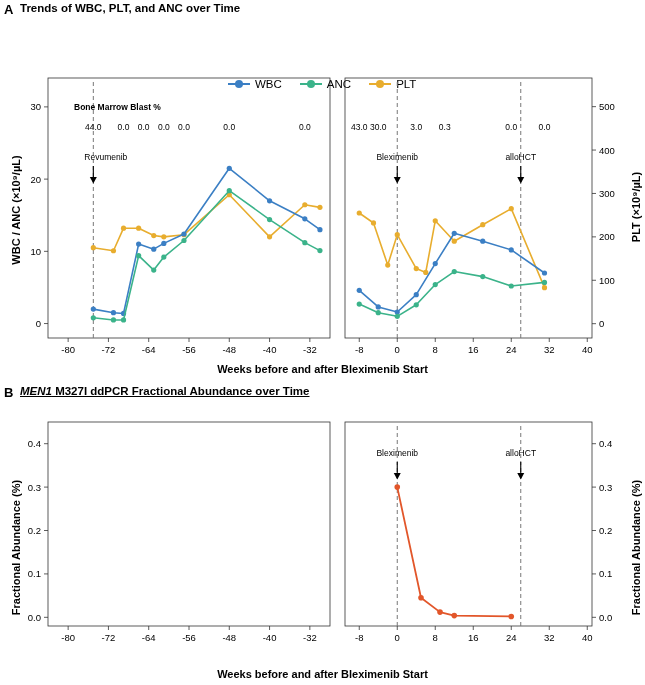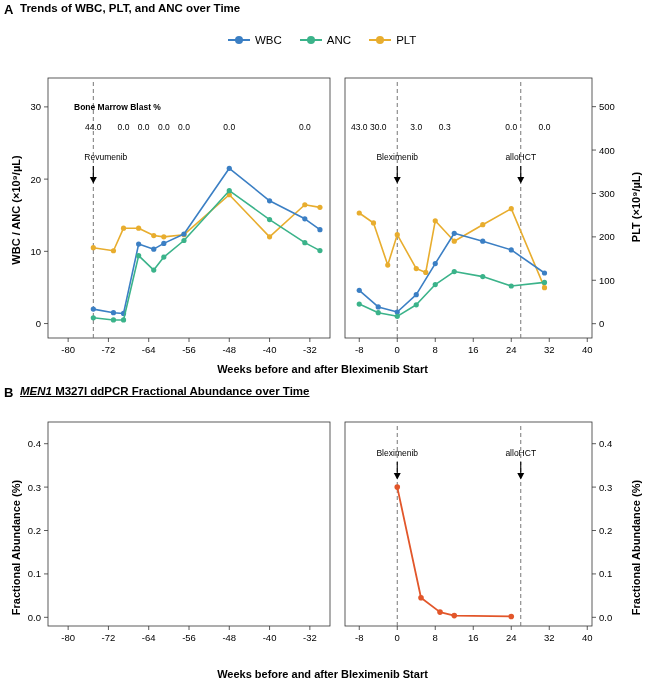--- a/index.html
+++ b/index.html
@@ -34,20 +34,21 @@
   .legend {
     position: absolute;
     display: flex;
     align-items: center;
     gap: 18px;
   }
   .legend-entry {
     display: flex;
     align-items: center;
     gap: 5px;
+    margin-top: 44px;
   }
   .legend-line {
     width: 22px;
     height: 2px;
     display: inline-block;
     position: relative;
   }
   .legend-line::after {
     content: "";
     position: absolute;

